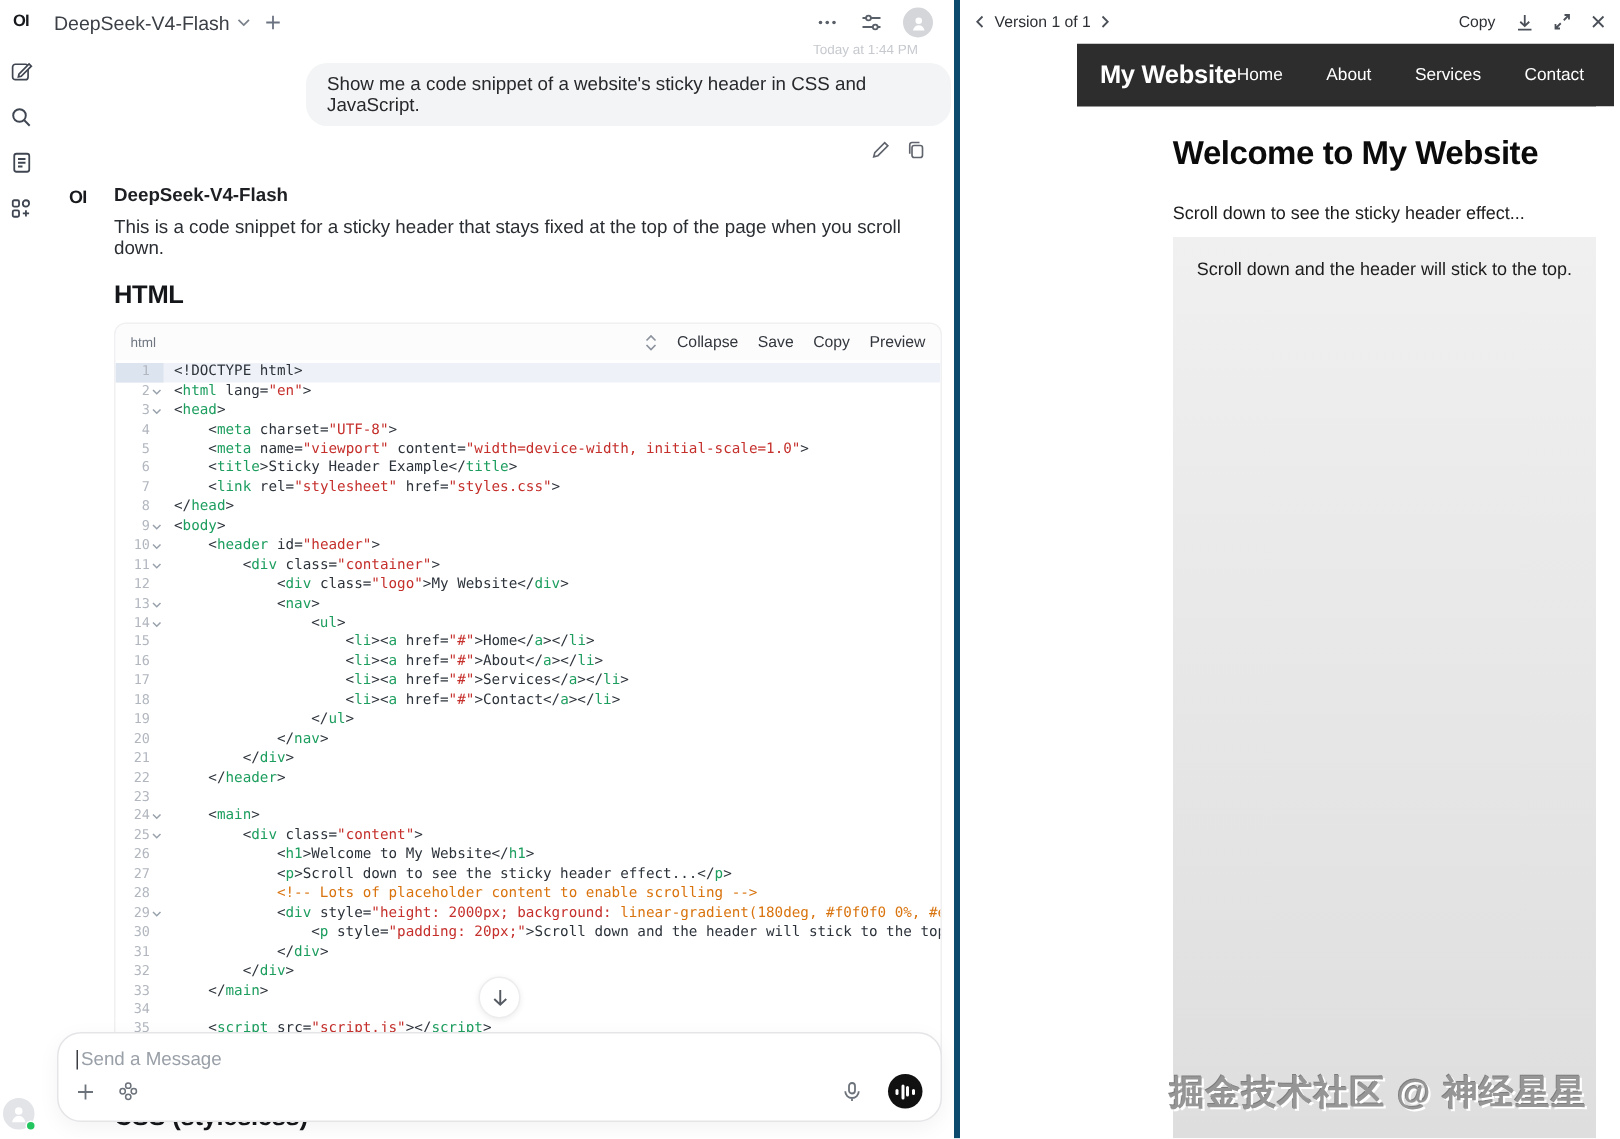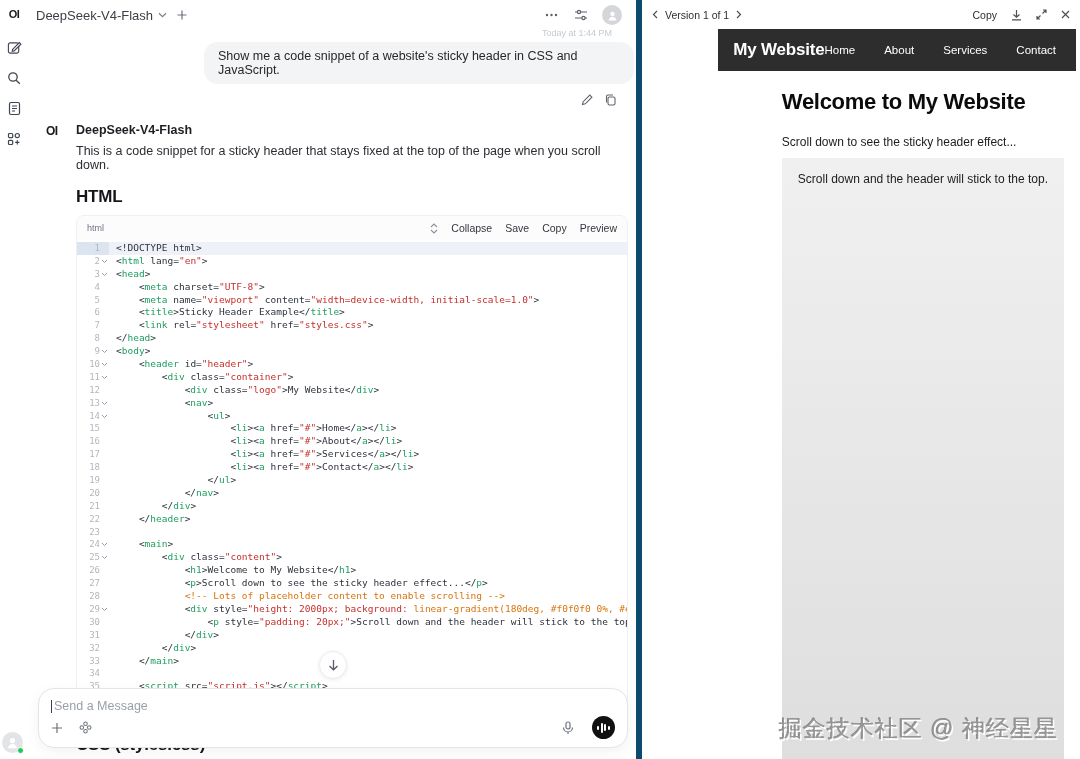--- a/index.html
+++ b/index.html
@@ -70,40 +70,40 @@
   .composer { position:absolute; left:10px; right:8px; bottom:11px; height:60px; background:#fff;
     border:1px solid #e5e5e8; border-radius:16px; box-shadow:0 4px 14px rgba(0,0,0,.05); padding:10px 12px 8px; display:flex; flex-direction:column; }
   .composer-input { display:flex; align-items:center; gap:1px; }
   .caret { width:1px; height:13px; background:#3a3d42; }
   .placeholder { font-size:12.5px; color:#9aa0a8; padding-left:1px; }
   .composer-row { margin-top:auto; display:flex; align-items:center; gap:16px; color:#6d737b; }
   .voice-btn { width:23px; height:23px; border-radius:50%; background:var(--send_button_bg,#111); display:flex; align-items:center; justify-content:center; gap:1.5px; margin-left:2px; }
   .voice-btn i { display:block; width:2px; background:#fff; border-radius:1px; }
 
   
-  .preview { width:444px; flex-shrink:0; border-left:6px solid #0c4a6e; display:flex; flex-direction:column; position:relative; background:#fff; }
+  .preview { width:444px; flex-shrink:0; border-left:4px solid #0c4a6e; display:flex; flex-direction:column; position:relative; background:#fff; }
   .preview-top { height:29px; display:flex; align-items:center; padding:0 10px 0 8px; flex-shrink:0; }
   .nav-chevron { color:#4b5058; padding:2px; }
   .version-label { font-size:10.5px; color:#2c2f34; margin:0 5px; }
   .pv-act { font-size:10.5px; color:#2c2f34; margin-left:16px; }
   .pv-icon { color:#4b5058; margin-left:14px; }
 
   .site { flex:1; position:relative; display:flex; flex-direction:column; overflow:hidden;align-items:flex-end; }
   .site-header { height:42px; background:var(--site_header_bg,#2d2d2d); margin-right:4px;
     display:flex; align-items:center; padding:0 20px 0 15px; }
   .site-logo { color:#fff; font-weight:bold; font-size:17px; letter-spacing:-0.2px; }
   .site-nav { margin-left:auto; display:flex; gap:29px; }
   .site-link { color:#fff; font-size:11.5px; cursor:pointer; }
   .site-body { flex:1; display:flex; flex-direction:column; padding:0 16px 0 14px; min-height:0; }
   .site-body h1 { font-size:22px; font-weight:800; color:#0b0b0b; margin-top:18px; letter-spacing:-0.3px; }
   .site-sub { font-size:12px; color:#1c1c1c; margin:20px 0 9px; }
   .placeholder-box { flex:1; background:linear-gradient(180deg, var(--placeholder_box_bg,#f0f0f0) 0%, #dedede 100%); }
   .placeholder-box p { font-size:12px; color:#1c1c1c; padding:14px 16px; }
   .pv-scrollbar { position:absolute; top:42px; right:0; width:16px; bottom:0; background:#fff; }
-  .watermark { position:absolute; right:22px; bottom:15px; font-size:23px; font-weight:400; color:#969696;
+  .watermark { position:absolute; right:22px; bottom:15px; font-size:23px; font-weight:700; color:#969696;
     text-shadow:1.5px 1.5px 0 #ffffff, -0.5px -0.5px 0 #7d7d7d; letter-spacing:1px; }
 </style>
 </head>
 <body>
 
 <div class="app">
 
   <aside class="rail">
     <div class="rail-logo">OI</div>
     <button class="rail-btn" title="">

